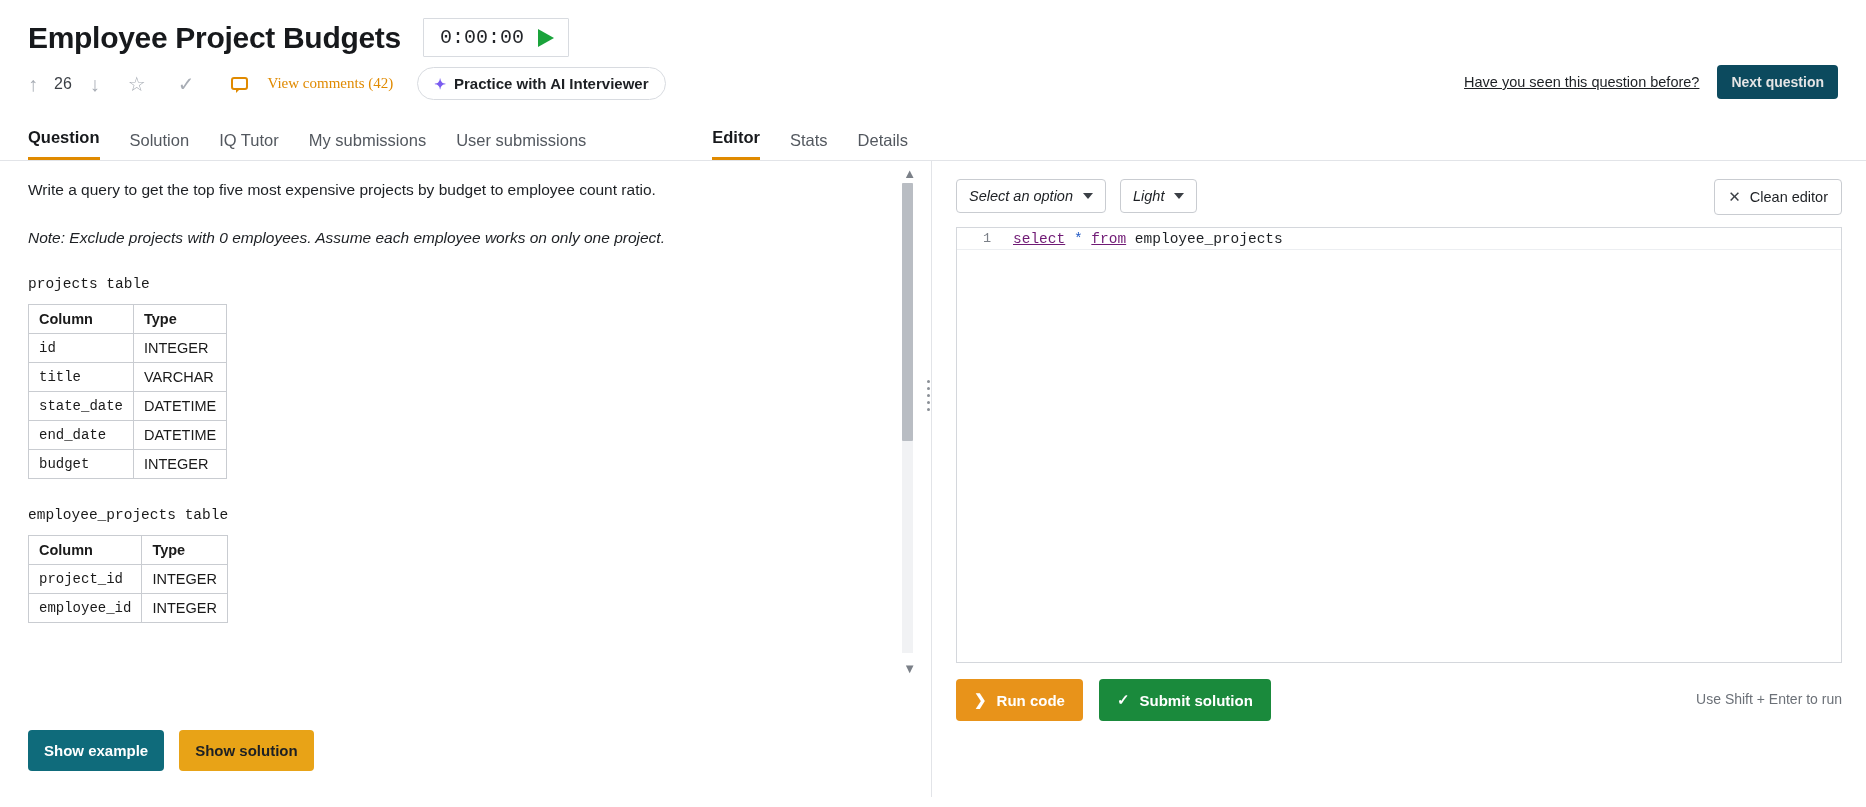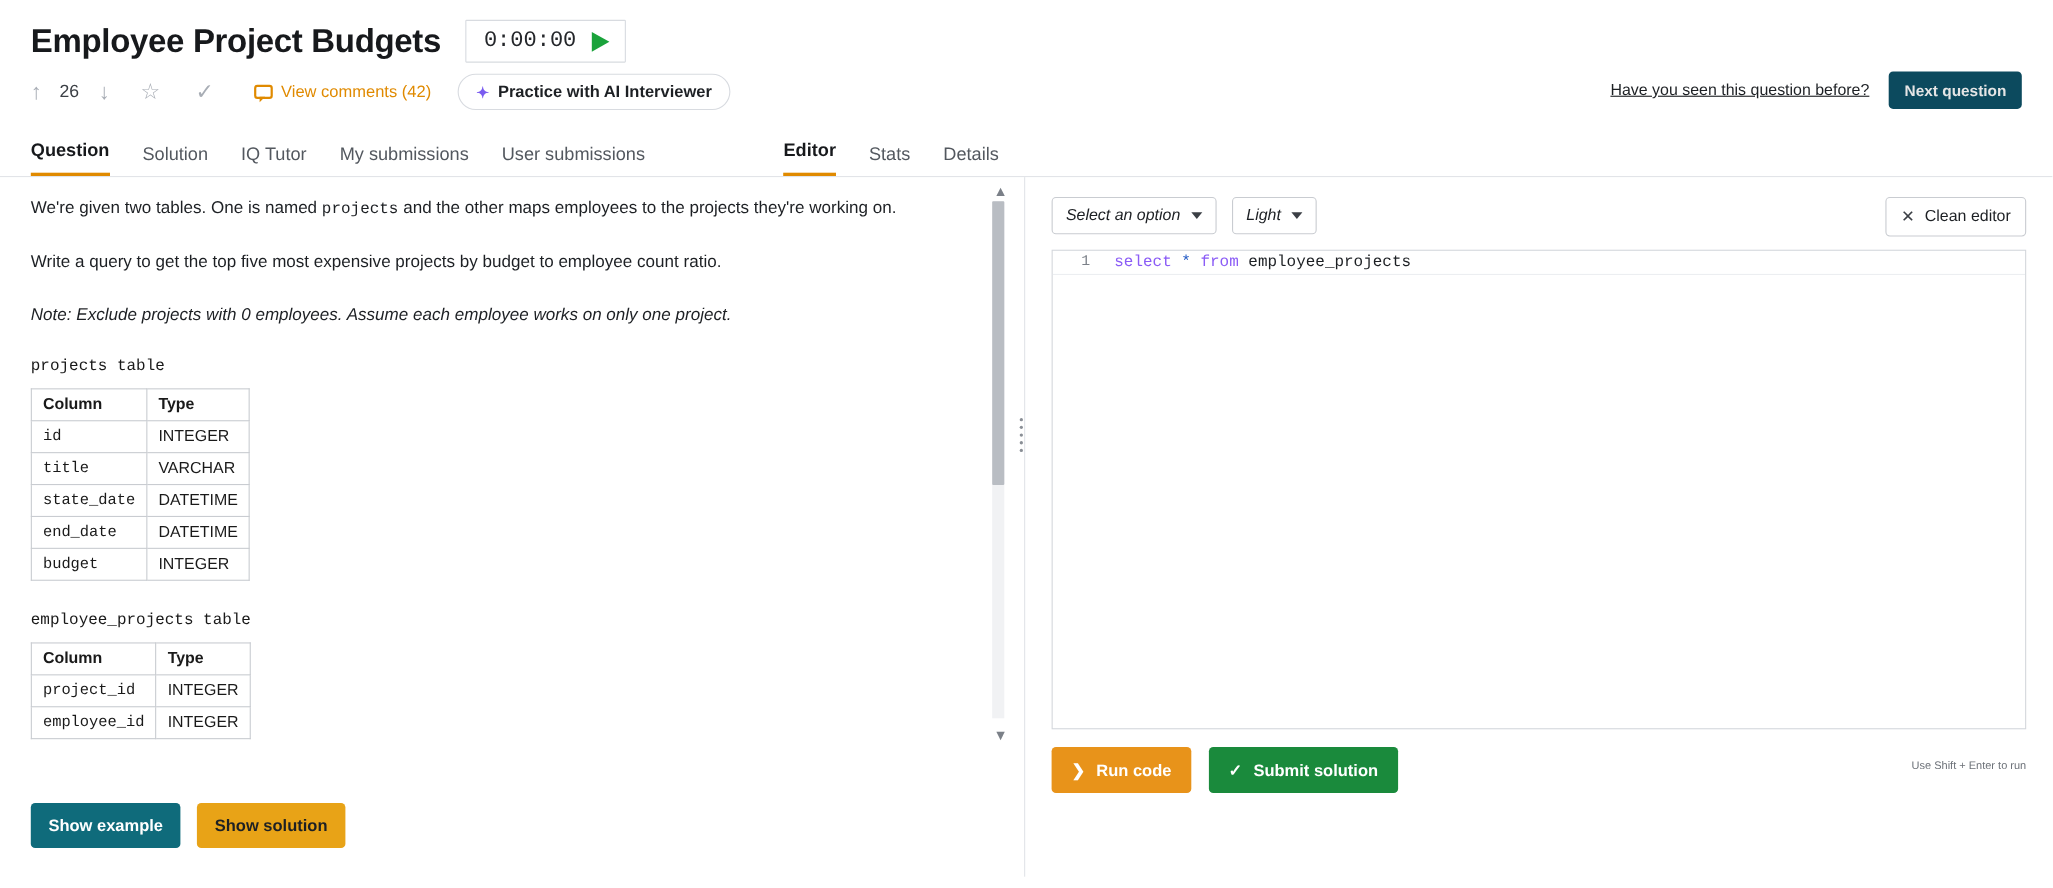--- a/index.html
+++ b/index.html
@@ -36,22 +36,22 @@
     display: flex; align-items: center;
     padding: 10px 28px 0 28px;
     gap: 14px;
     position: relative;
   }
   .vote-up, .vote-down { font-size: 20px; color: #a8adb5; line-height: 1; }
   .vote-count { font-size: 16px; color: #3b3f45; margin: 0 4px 0 2px; }
   .star-icon { font-size: 20px; color: #a8adb5; margin-left: 14px; }
   .check-icon { font-size: 20px; color: #a8adb5; margin-left: 18px; }
   .comments-link {
-    display: flex; align-items: center; gap: 8px;
-    color: #e08a00; font-size: 15px; margin-left: 22px;
+    display: flex; align-items: center; gap: 20px;
+    color: #e08a00; font-size: 15px; margin-left: 22px; font-family: Liberation Serif, serif;
   }
   .comments-bubble {
     width: 17px; height: 13px; border: 2px solid #e08a00; border-radius: 3px;
     position: relative;
   }
   .comments-bubble:after {
     content: ""; position: absolute; left: 3px; bottom: -5px;
     width: 0; height: 0; border-top: 5px solid #e08a00;
     border-right: 5px solid transparent;
   }
@@ -169,41 +169,41 @@
   }
   .gutter {
     width: 44px; text-align: right; padding-right: 10px;
     font-family: "Liberation Mono", monospace; font-size: 13.5px;
     color: #7b8088; line-height: 22px;
   }
   .code-text {
     font-family: "Liberation Mono", monospace; font-size: 14.5px;
     line-height: 22px; white-space: pre; padding-left: 12px;
   }
-  .kw { color: #8b5cf6; }
+  .kw { color: #701a75; text-decoration: underline; }
   .star-tok { color: #1f57c3; }
   .ident { color: #1d2024; }
 
   .run-row {
     margin-top: 16px; display: flex; align-items: center; gap: 16px;
     position: relative;
   }
   .btn-run {
     display: flex; align-items: center; gap: 10px;
     background: #e8931a; color: #fff; border: none; border-radius: 4px;
     font-size: 15px; font-weight: bold; padding: 12px 18px;
   }
   .btn-submit {
     display: flex; align-items: center; gap: 10px;
     background: #1a8a3c; color: #fff; border: none; border-radius: 4px;
     font-size: 15px; font-weight: bold; padding: 12px 18px;
   }
   .hint-text {
     position: absolute; right: 0; top: 12px;
-    font-size: 10px; color: #6c7178; margin-left: 44px;
+    font-size: 14px; color: #6c7178; margin-left: 44px;
   }
 </style>
 </head>
 <body>
 
 <div class="page">
 
   <div class="header-row">
     <div class="page-title">Employee Project Budgets</div>
     <div class="timer-box">
@@ -242,23 +242,20 @@
     <div class="tab active" style="margin-left:40px">Editor</div>
     <div class="tab">Stats</div>
     <div class="tab">Details</div>
     <div style="width:900px"></div>
   </div>
 
   <div class="split">
 
     <div class="left-pane">
       <div class="left-scroll">
-        <p class="q-text">
-          <span>We're given two tables. One is named </span><span class="mono">projects</span><span> and the other maps employees to the projects they're working on.</span>
-        </p>
         <p class="q-text">Write a query to get the top five most expensive projects by budget to employee count ratio.</p>
         <p class="q-text italic">Note: Exclude projects with 0 employees. Assume each employee works on only one project.</p>
 
         <p class="table-caption">projects table</p>
         <table class="schema">
           <tbody>
               <tr>
             <th>Column</th>
             <th>Type</th>
           </tr>

